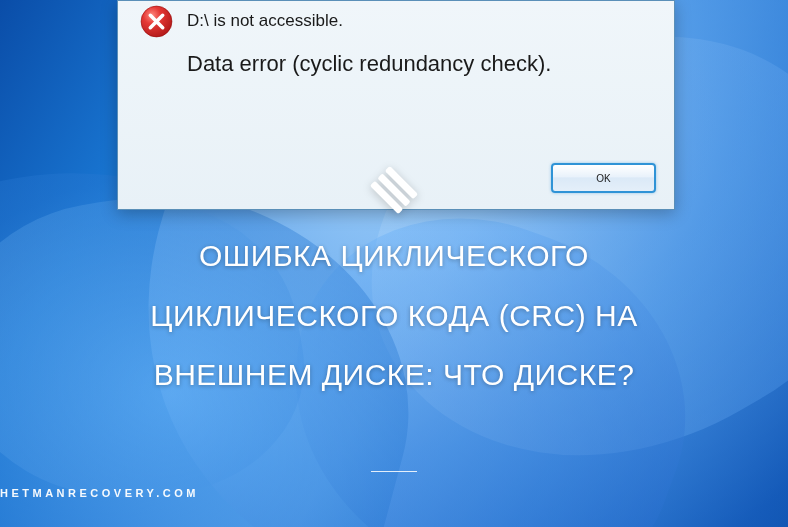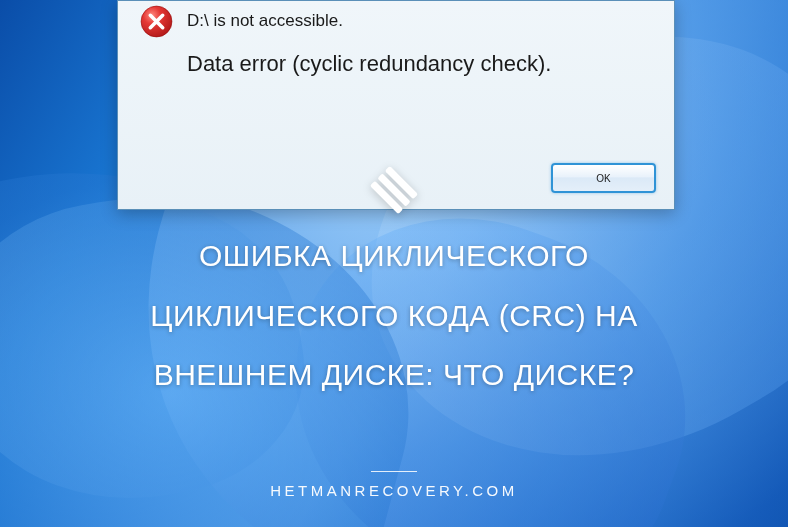--- a/index.html
+++ b/index.html
@@ -161,25 +161,24 @@
       bottom: 55px;
       width: 46px;
       height: 1px;
       background: rgba(255,255,255,0.85);
     }
     .footer {
       position: absolute;
       left: 0;
       right: 0;
       bottom: 28px;
-      text-align: center;
       color: rgba(255,255,255,0.95);
-      font-size: 15px;
+      font-size: 11px;
       letter-spacing: 3.5px;
-      font-weight: 400;
+      font-weight: 700;
     }
   </style>
 </head>
 <body>
 
 <div class="background">
   <div class="wave1"></div>
   <div class="wave2"></div>
   <div class="wave3"></div>
 </div>

